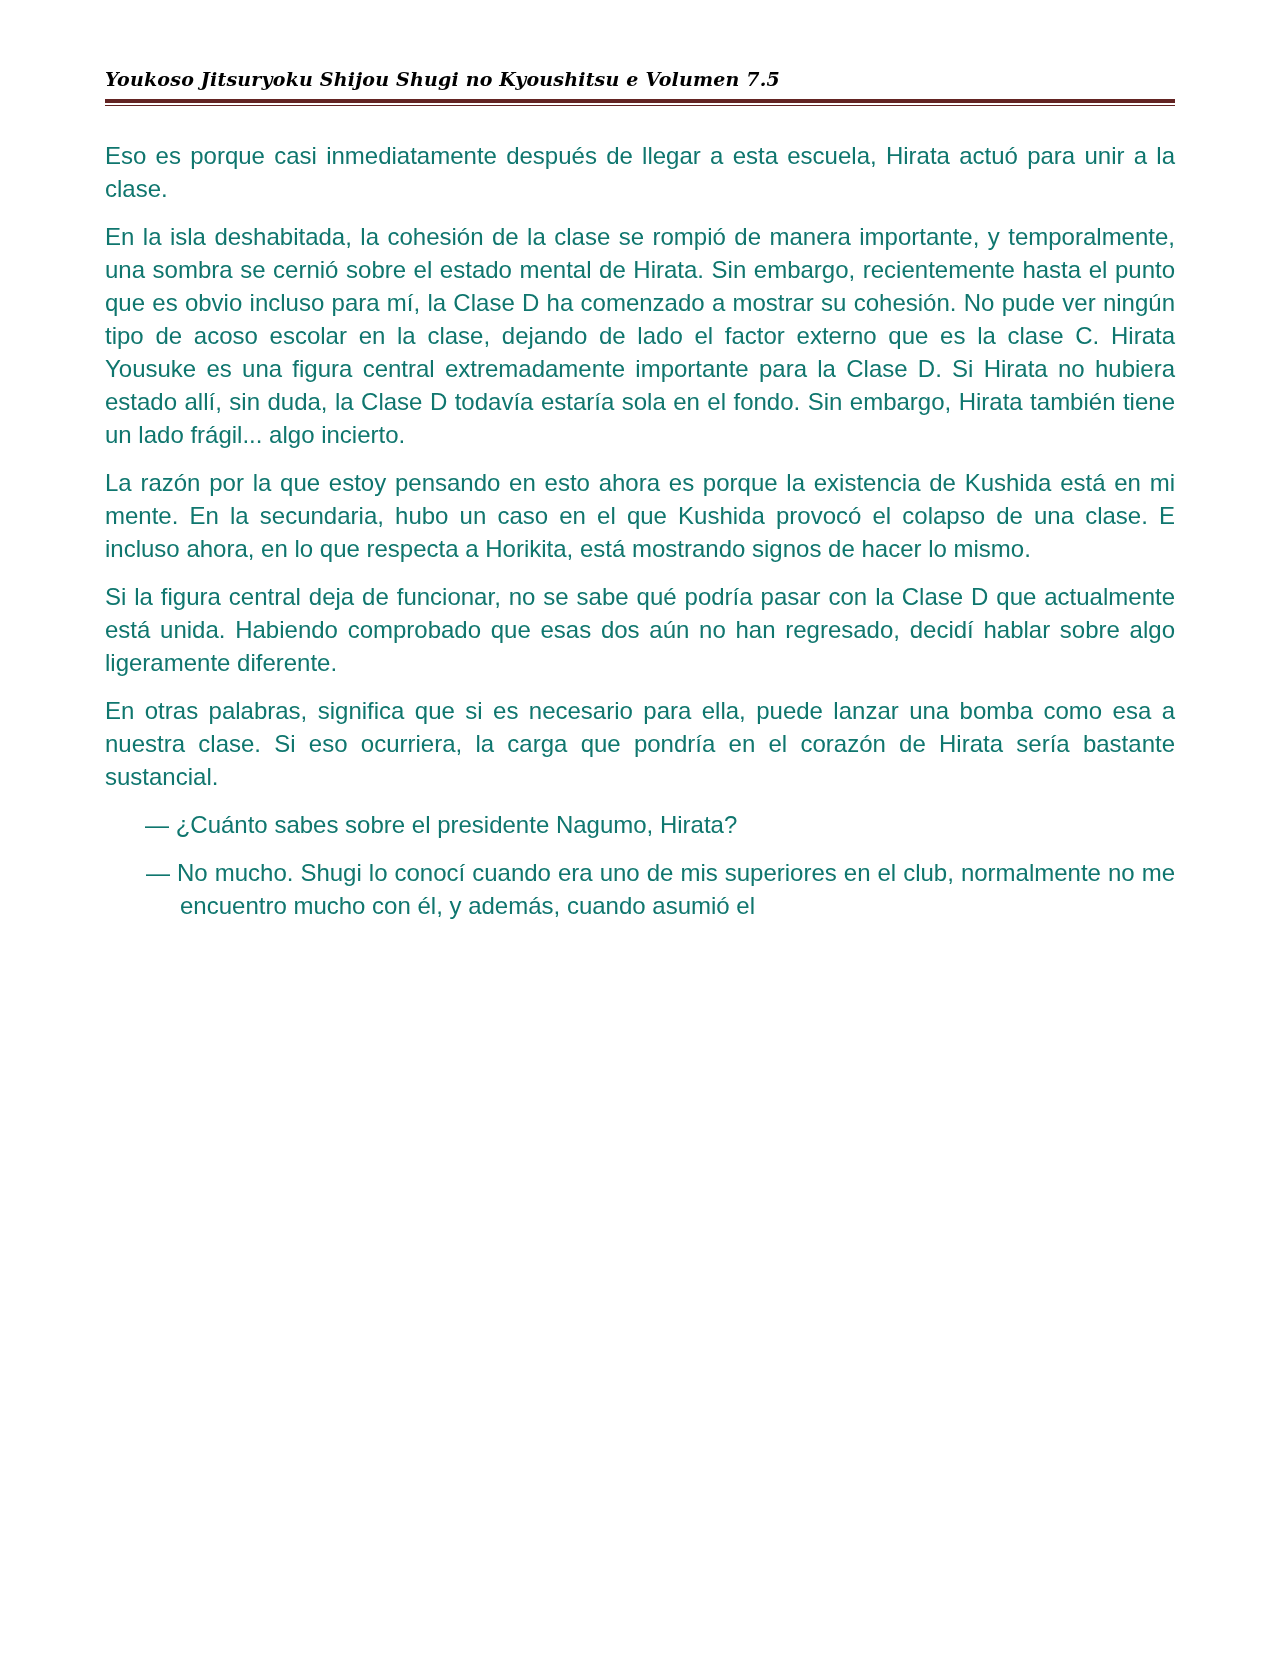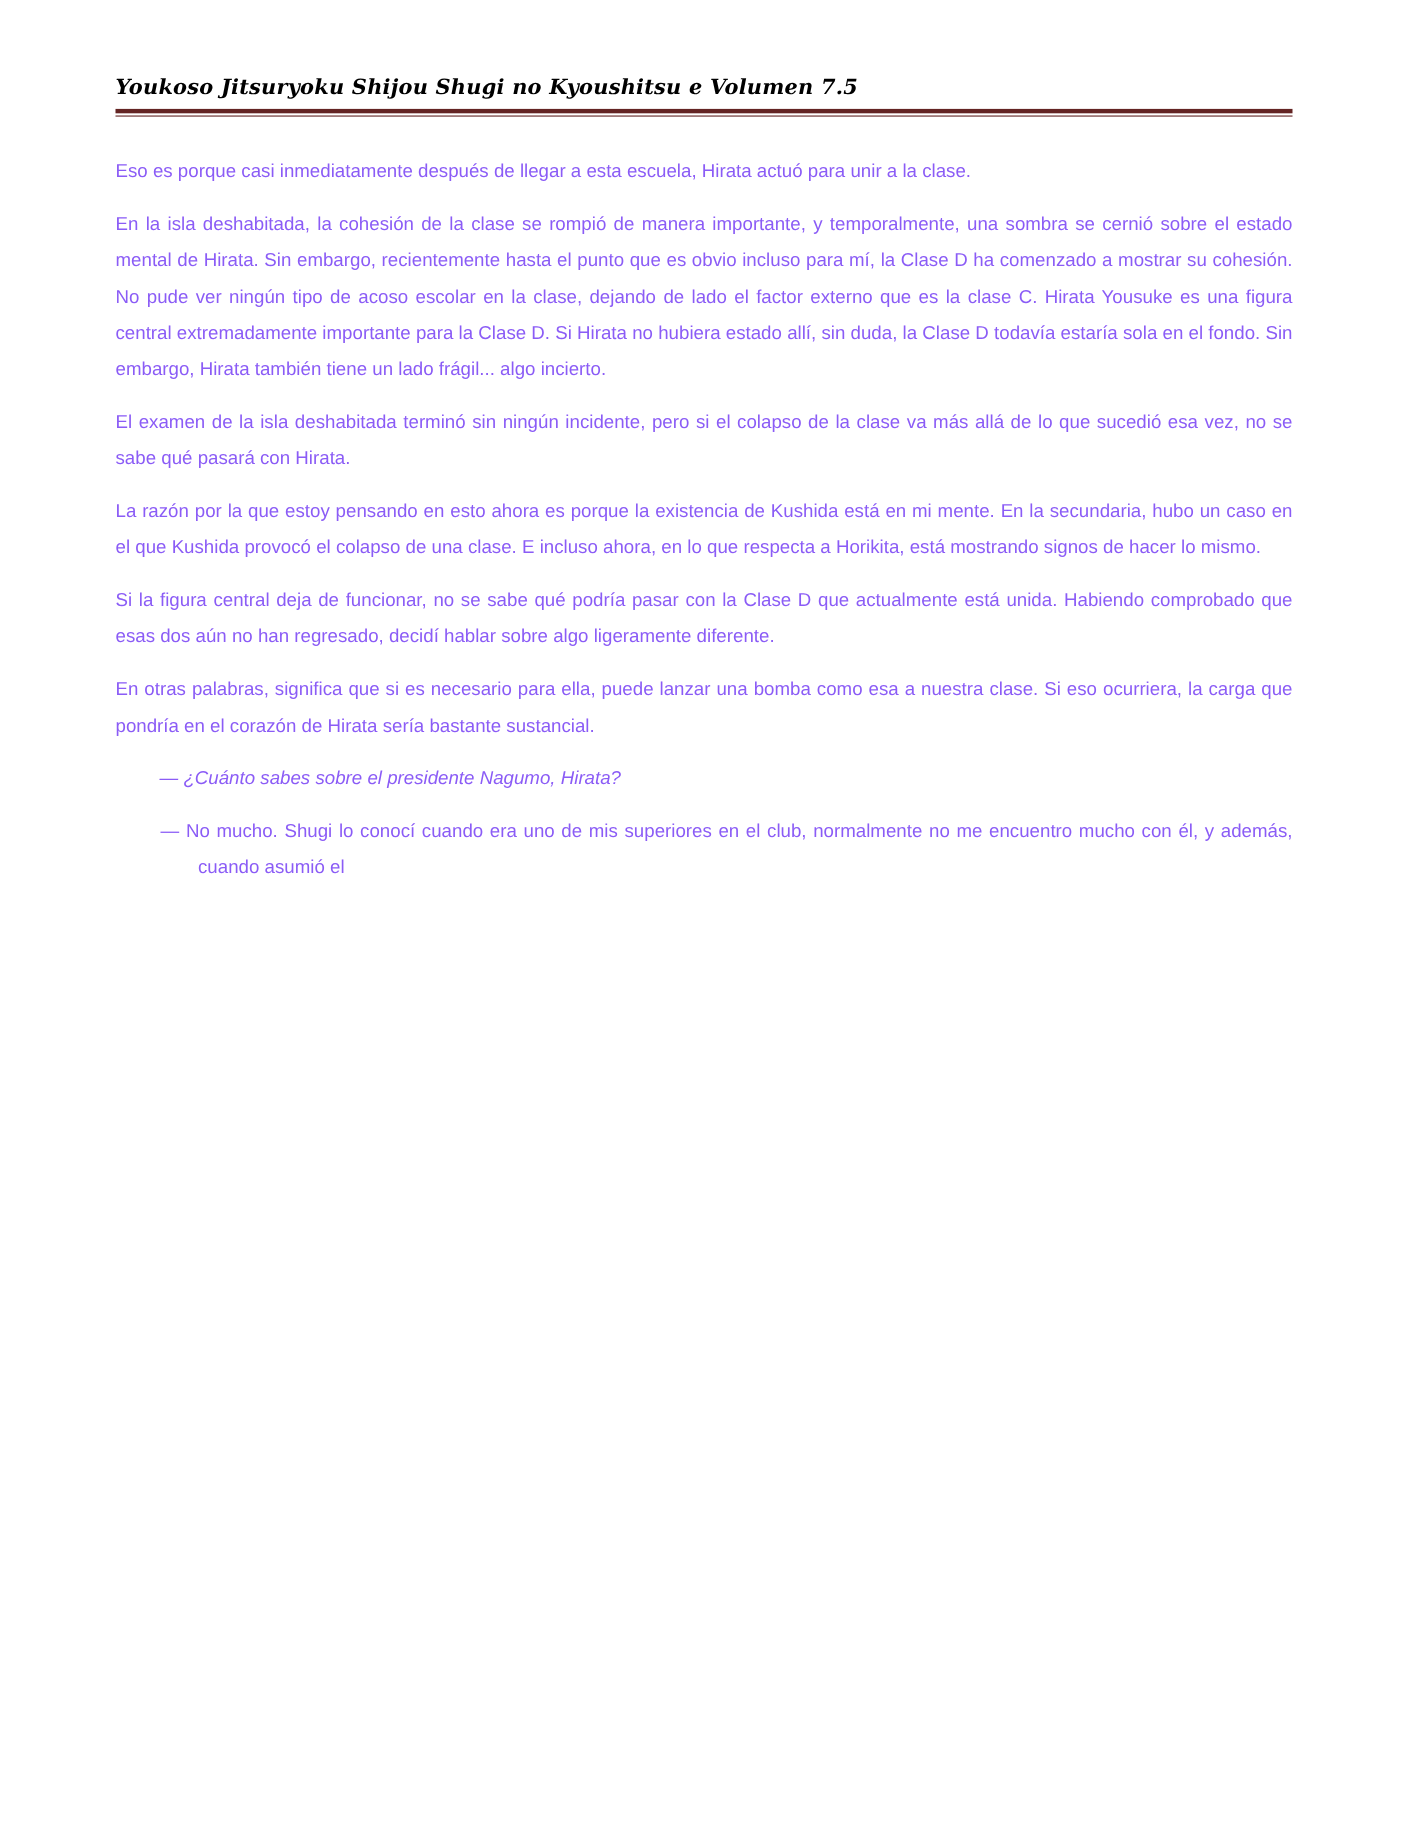--- a/index.html
+++ b/index.html
@@ -37,29 +37,28 @@
     border-bottom: 1px solid #632423;
   }
   .header-rule {
     margin-top: 9px;
   }
   .body-text {
     margin-top: 33px;
   }
   p.para {
     margin: 0 0 15px 0;
-    font-size: 17px;
+    font-size: 24px;
     line-height: 33px;
     text-align: justify;
-    color: #8b5cf6;
+    color: #0f766e;
   }
   p.para.dialogue-indent {
     padding-left: 40px;
     text-align: left;
-    font-style: italic;
   }
   p.para.dialogue-hanging {
     padding-left: 75px;
     text-indent: -34px;
   }
   .footer {
     position: absolute;
     left: 105px;
     right: 105px;
     top: 1420px;
@@ -81,21 +80,20 @@
 </head>
 <body>
 
 <div class="page">
   <div class="content">
     <div class="header-title">Youkoso Jitsuryoku Shijou Shugi no Kyoushitsu e Volumen 7.5</div>
     <div class="rule header-rule" style="border-top-color: rgb(99, 36, 35); border-bottom-color: rgb(99, 36, 35);"></div>
     <div class="body-text">
         <p class="para body">Eso es porque casi inmediatamente después de llegar a esta escuela, Hirata actuó para unir a la clase.</p>
         <p class="para body">En la isla deshabitada, la cohesión de la clase se rompió de manera importante, y temporalmente, una sombra se cernió sobre el estado mental de Hirata. Sin embargo, recientemente hasta el punto que es obvio incluso para mí, la Clase D ha comenzado a mostrar su cohesión. No pude ver ningún tipo de acoso escolar en la clase, dejando de lado el factor externo que es la clase C. Hirata Yousuke es una figura central extremadamente importante para la Clase D. Si Hirata no hubiera estado allí, sin duda, la Clase D todavía estaría sola en el fondo. Sin embargo, Hirata también tiene un lado frágil... algo incierto.</p>
-        <p class="para body">El examen de la isla deshabitada terminó sin ningún incidente, pero si el colapso de la clase va más allá de lo que sucedió esa vez, no se sabe qué pasará con Hirata.</p>
         <p class="para body">La razón por la que estoy pensando en esto ahora es porque la existencia de Kushida está en mi mente. En la secundaria, hubo un caso en el que Kushida provocó el colapso de una clase. E incluso ahora, en lo que respecta a Horikita, está mostrando signos de hacer lo mismo.</p>
         <p class="para body">Si la figura central deja de funcionar, no se sabe qué podría pasar con la Clase D que actualmente está unida. Habiendo comprobado que esas dos aún no han regresado, decidí hablar sobre algo ligeramente diferente.</p>
         <p class="para body">En otras palabras, significa que si es necesario para ella, puede lanzar una bomba como esa a nuestra clase. Si eso ocurriera, la carga que pondría en el corazón de Hirata sería bastante sustancial.</p>
         <p class="para dialogue-indent">— ¿Cuánto sabes sobre el presidente Nagumo, Hirata?</p>
         <p class="para dialogue-hanging">— No mucho. Shugi lo conocí cuando era uno de mis superiores en el club, normalmente no me encuentro mucho con él, y además, cuando asumió el</p>
       </div>
   </div>
 
 </div>
 

